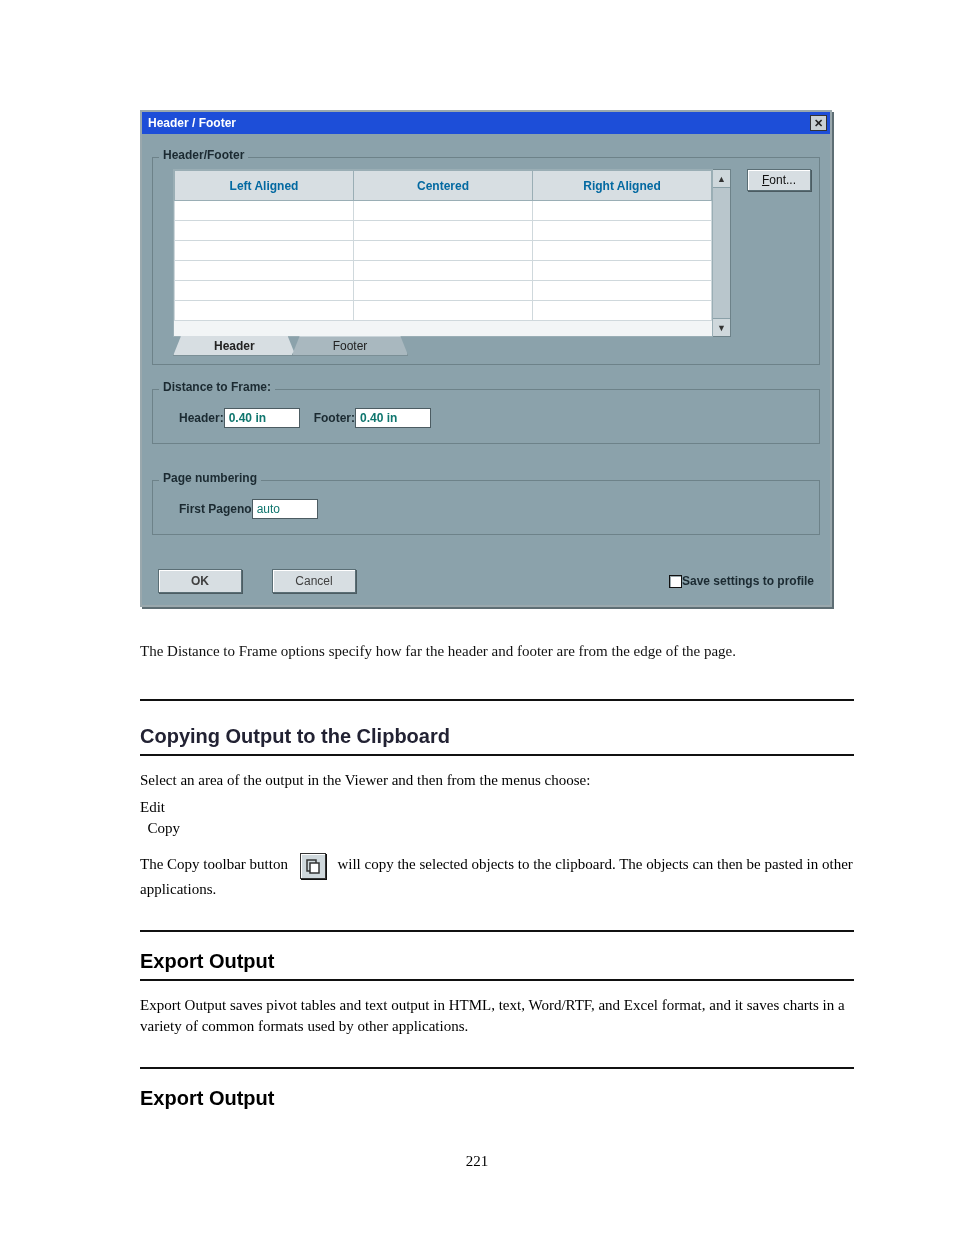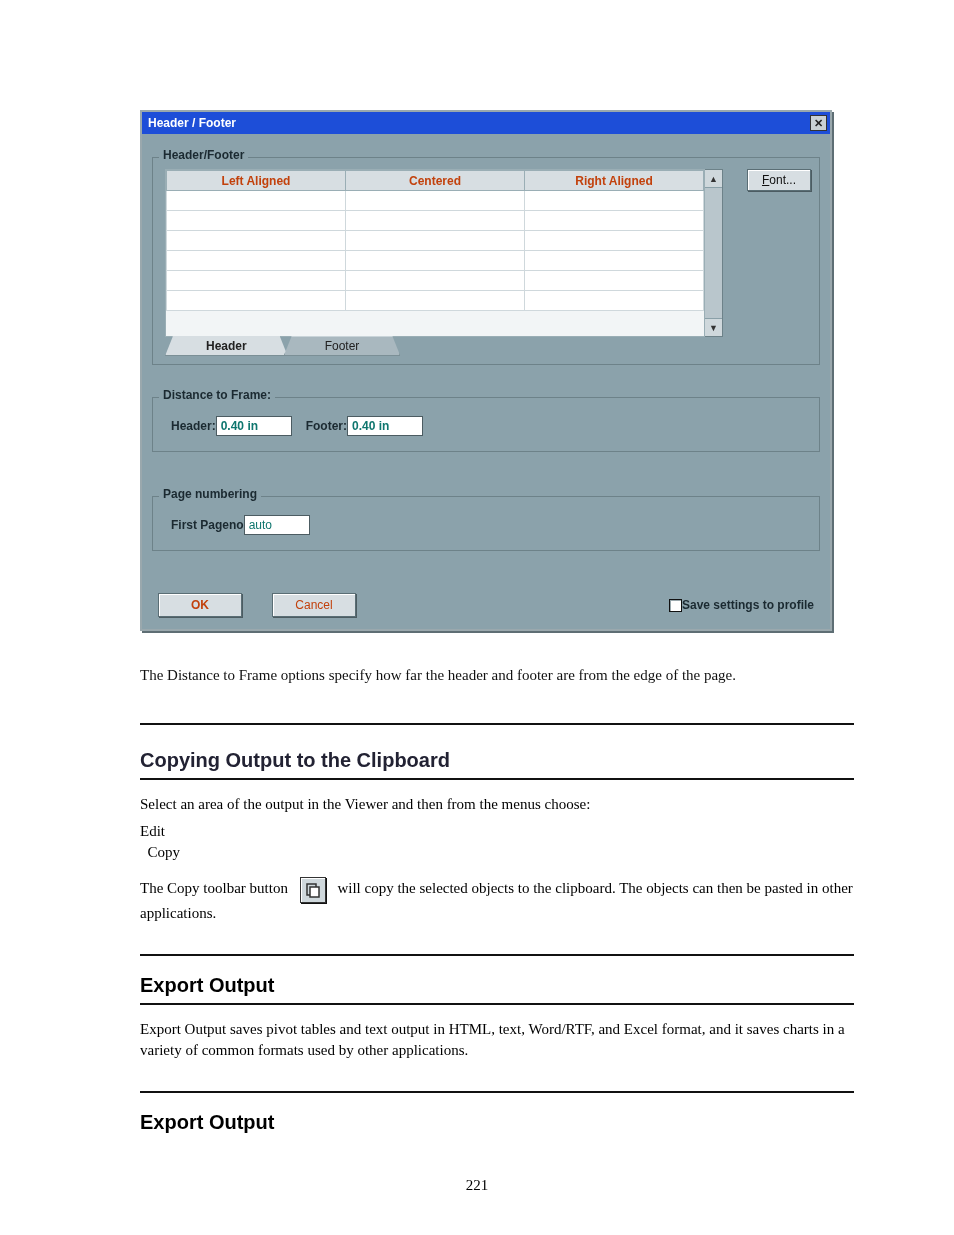--- a/index.html
+++ b/index.html
@@ -38,22 +38,22 @@
     background: #c9d1d4;
     border: 1px solid #333;
     display: flex; align-items: center; justify-content: center;
     font: bold 11px Arial; color:#222;
   }
   .dlg-body { padding: 9px 10px 12px 10px; }
   .groupbox {
     border: 1px solid #6d8289;
     border-top: none;
     position: relative;
-    margin: 14px 0 18px 0;
-    padding: 12px 8px 8px 12px;
+    margin: 14px 0 10px 0;
+    padding: 12px 8px 8px 20px;
   }
   .groupbox::before {
     content: "";
     position: absolute;
     top: 0; left: 0; right: 0;
     border-top: 1px solid #6d8289;
   }
   .group-legend {
     position: absolute;
     top: -9px; left: 6px;
@@ -69,23 +69,23 @@
   .grid-and-tabs { flex: 1; }
   .grid {
     border: 1px solid #9aaeb5;
     background: #f2f5f6;
     width: 540px;
   }
   .grid table { border-collapse: collapse; width: 100%; table-layout: fixed; }
   .grid th {
     background: #d7dee2;
     border: 1px solid #9aaeb5;
-    height: 20px;
+    height: 30px;
     font: bold 12px Arial;
-    color: #c2410c;
+    color: #0369a1;
   }
   .grid td {
     border: 1px solid #cfd8dc;
     height: 20px;
     background: #fff;
     text-align: center;
     font: bold 18px Arial;
     color: #111;
     overflow: hidden;
   }
@@ -151,21 +151,21 @@
   .btnrow {
     display:flex; align-items:center; gap:30px;
     margin-top: 24px;
     padding: 0 6px;
   }
   .btn {
     width: 84px; height: 24px;
     background:#d7dee2;
     border:1px solid #5a6e75;
     box-shadow: inset 1px 1px 0 #fff, 1px 1px 0 #4c5c62;
-    font: bold 12px Arial; color:#c2410c;
+    font: bold 12px Arial; color:#404040;
     display:flex; align-items:center; justify-content:center;
   }
   .chk-wrap { margin-left:auto; display:flex; align-items:center; }
   .chk {
     width:13px; height:13px; background:#fff; border:1px solid #111;
     box-shadow: inset 1px 1px 0 #9aa8ad;
   }
   
   .body-text {
     margin-top: 34px;

